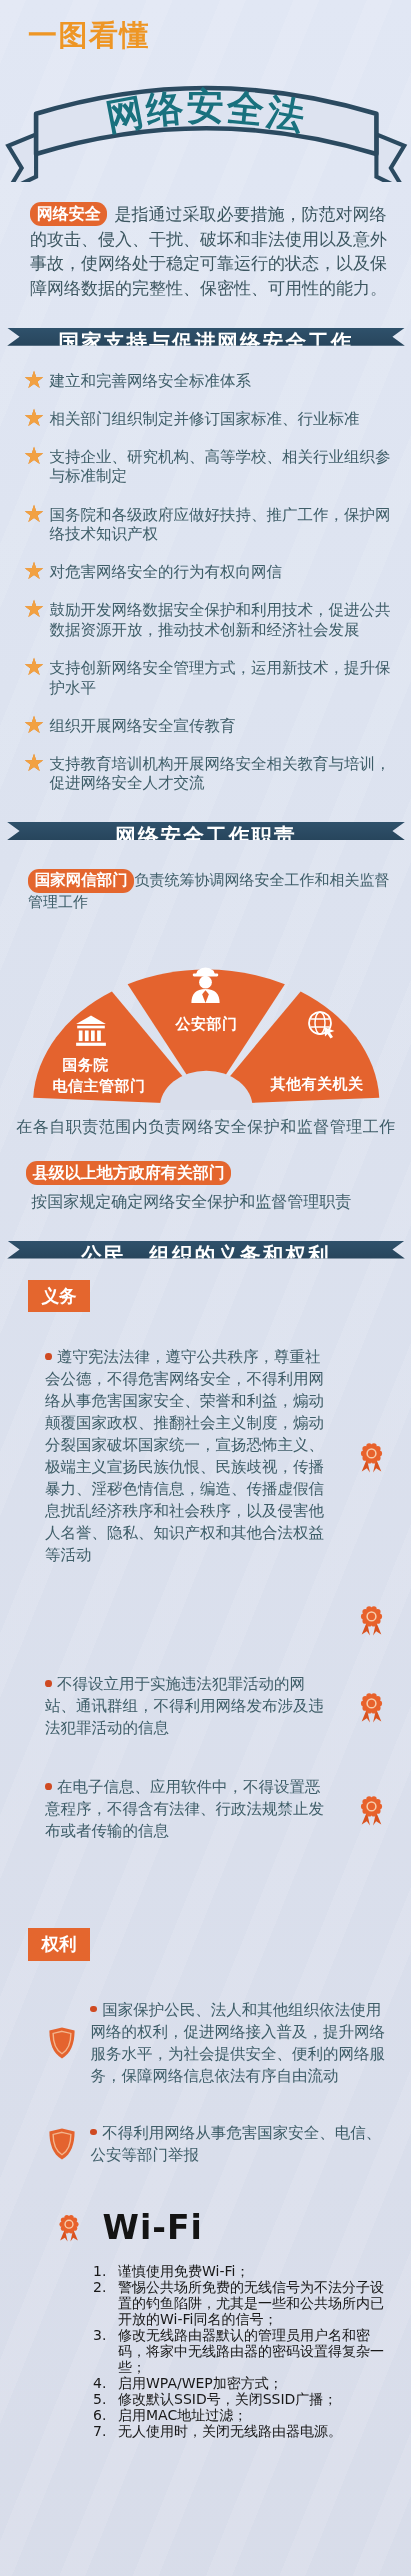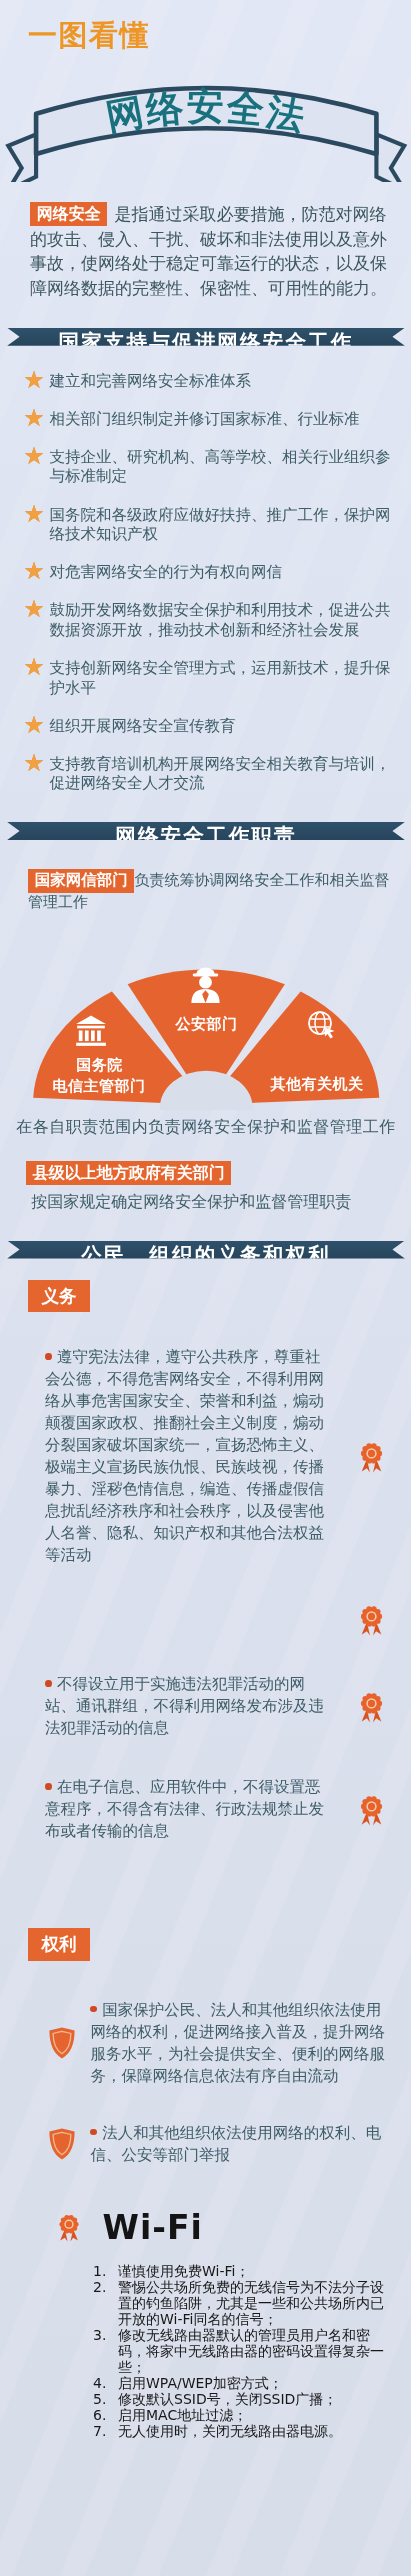--- a/index.html
+++ b/index.html
@@ -10,21 +10,21 @@
     background:
       repeating-linear-gradient(112deg, rgba(255,255,255,.10) 0 24px, rgba(255,255,255,0) 24px 68px),
       linear-gradient(180deg,#e1e7f4 0%,#dce2ef 22%,#d9deeb 55%,#d4d8e5 100%);
   }
   
   .tagline{margin:15.5px 0 0 28px;font-size:29px;font-weight:800;color:#ee9625;letter-spacing:1.5px;}
   .ribbon-wrap{margin-top:2.1px;}
   .ribbon-wrap svg{display:block;width:412px;height:124px;}
   
   .intro{margin:20.6px 17.5px 0 30px;font-size:17px;line-height:1.42;color:#3c5660;}
-  .badge{display:inline-block;background:#e4662e;color:#fff;font-weight:700;padding:2.1px 6.7px;line-height:1.25;}
+  .badge{display:inline-block;background:#e4662e;color:#fff;font-weight:700;padding:2.1px 6.7px;line-height:1.25;border-radius:11px;}
   .intro .badge{font-size:16px;margin-right:7.2px;transform:translateY(-1px);}
   
   .banner{
     margin:28px 7.2px 0;height:18px;background:linear-gradient(180deg,#2f516b,#27455c);
     display:flex;align-items:flex-start;justify-content:center;
     clip-path:polygon(0 0,100% 0,calc(100% - 12.4px) 50%,100% 100%,0 100%,12.4px 50%);
     text-decoration:underline;
   }
   .banner span{color:#fff;font-size:20.6px;font-weight:700;letter-spacing:2.1px;}
   
@@ -210,21 +210,21 @@
     </svg>
     <svg class="f-icon" style="left:74px;top:59px;width:34px;height:34px" viewBox="0 0 66 66" width="34" height="34">
         <use href="#bank"></use>
       </svg>
     <svg class="f-icon" style="left:184px;top:7.2px;width:43px;height:43px" viewBox="0 0 84 84" width="43" height="43">
         <use href="#police"></use>
       </svg>
     <svg class="f-icon" style="left:305px;top:53px;width:32px;height:32px" viewBox="0 0 62 62" width="32" height="32">
         <use href="#globe"></use>
       </svg>
-    <div class="f-label" style="left:53px;top:101px;width:93px">国务院</div>
+    <div class="f-label" style="left:39px;top:101px;width:93px">国务院</div>
     <div class="f-label" style="left:37px;top:122px;width:124px">电信主管部门</div>
     <div class="f-label" style="left:160px;top:60px;width:93px">公安部门</div>
     <div class="f-label" style="left:263px;top:120px;width:108px">其他有关机关</div>
   </div>
   <div class="fan-caption">在各自职责范围内负责网络安全保护和监督管理工作</div>
 
   <div class="county">
     <span class="badge">县级以上地方政府有关部门</span>
     <div class="county-text">按国家规定确定网络安全保护和监督管理职责</div>
   </div>
@@ -274,21 +274,21 @@
         <svg class="shield" viewBox="0 0 58 66" width="30" height="34">
           <use href="#shield"></use>
         </svg>
         <div class="rt-text"><span class="dot"></span><span>国家保护公民、法人和其他组织依法使用网络的权利，促进网络接入普及，提升网络服务水平，为社会提供安全、便利的网络服务，保障网络信息依法有序自由流动</span></div>
       </div>
 
       <div class="rt-row">
         <svg class="shield" viewBox="0 0 58 66" width="30" height="34">
           <use href="#shield"></use>
         </svg>
-        <div class="rt-text"><span class="dot"></span><span>法人和其他组织依法使用网络的权利、电信、公安等部门举报</span></div>
+        <div class="rt-text"><span class="dot"></span><span>不得利用网络从事危害国家安全、电信、公安等部门举报</span></div>
       </div>
     </div>
 
   
 
   
   <div class="sections">
 
       <section class="topic">
         <div class="topic-head">

